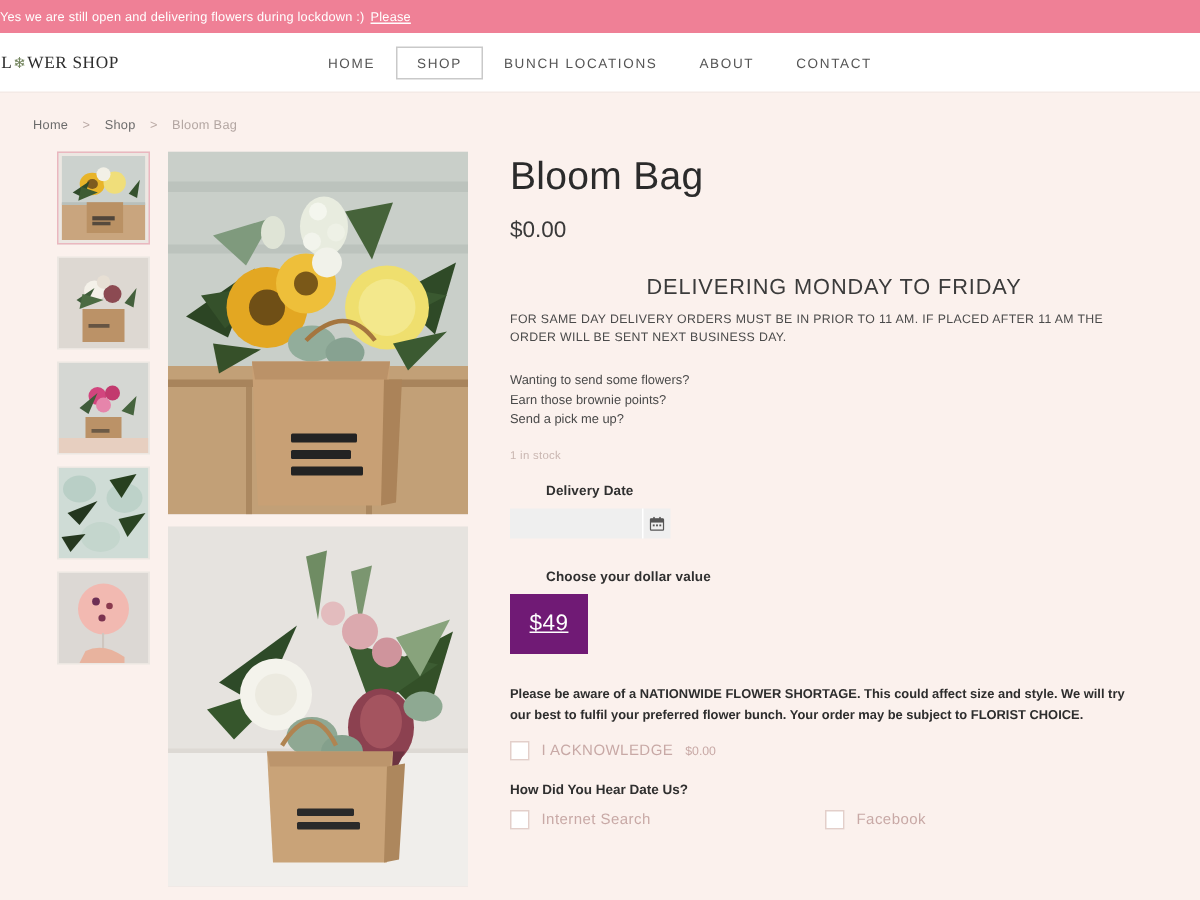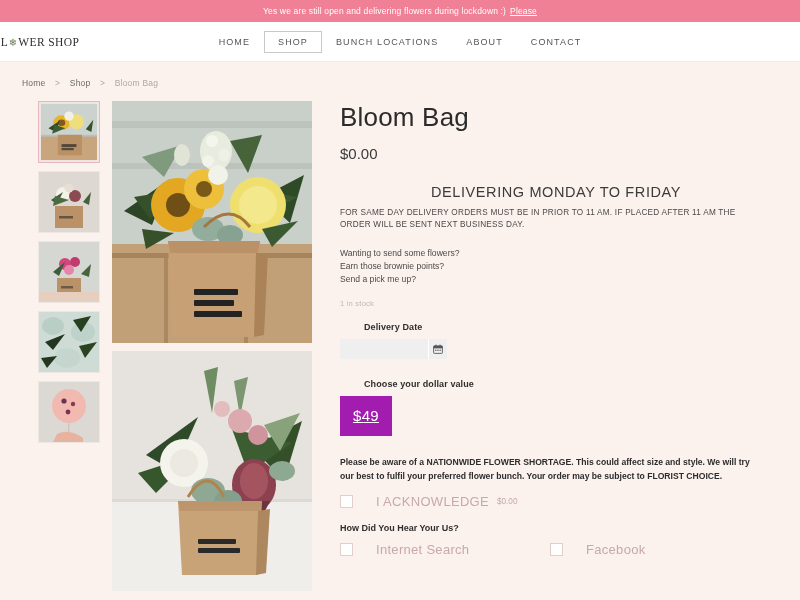--- a/index.html
+++ b/index.html
@@ -12,21 +12,21 @@
     font-family: "Liberation Sans", sans-serif;
     color: #3c3c3c;
   }
 
   
   .announce {
     height: 22px;
     background: #ef8096;
     display: flex;
     align-items: center;
-    justify-content: center;
+    justify-content: flex-start;
     font-size: 8.5px;
     color: #ffffff;
     letter-spacing: .15px;
   }
   .announce .dismiss {
     color: #ffffff;
     text-decoration: underline;
     margin-left: 4px;
     cursor: pointer;
   }
@@ -212,21 +212,21 @@
     width: 19px; height: 20px;
     background: #efefef;
     border-left: 1px solid #ffffff;
     display: flex; align-items: center; justify-content: center;
     cursor: pointer;
   }
   .cal-ico { width: 10px; height: 10px; display:block; }
 
   .swatch {
     width: 52px; height: 40px;
-    background: #a21caf;
+    background: #701a75;
     color: #ffffff;
     display: flex;
     align-items: center;
     justify-content: center;
     font-size: 15px;
     cursor: pointer;
     margin-bottom: 20px;
     letter-spacing: .3px;
     text-decoration: underline;
   }
@@ -242,23 +242,23 @@
 
   .cb-row { display: flex; align-items: center; margin-bottom: 6px; }
   .cbox {
     width: 13px; height: 13px;
     border: 1px solid #e3cfca;
     background: #ffffff;
     cursor: pointer;
     flex: 0 0 13px;
   }
   .cb-label {
-    font-size: 13px;
+    font-size: 10px;
     color: #c8a9a6;
-    margin-left: 23px;
+    margin-left: 8px;
     letter-spacing: .3px;
   }
   .cb-price { font-size: 8.2px; color: #c8a9a6; margin-left: 8px; }
 
   .survey-head {
     font-size: 9px;
     font-weight: bold;
     color: #2f2f2f;
     margin: 14px 0 9px 0;
   }
@@ -525,21 +525,21 @@
     <div class="swatch">$49</div>
 
     <p class="warn">Please be aware of a NATIONWIDE FLOWER SHORTAGE. This could affect size and style. We will try our best to fulfil your preferred flower bunch. Your order may be subject to FLORIST CHOICE.</p>
 
     <div class="cb-row">
       <div class="cbox"></div>
       <span class="cb-label">I ACKNOWLEDGE</span>
       <span class="cb-price">$0.00</span>
     </div>
 
-    <div class="survey-head">How Did You Hear Your Us?</div>
+    <div class="survey-head">How Did You Hear Date Us?</div>
     <div class="survey-grid">
 
       <div class="cb-row">
         <div class="cbox"></div>
         <span class="cb-label">Internet Search</span>
       </div>
 
       <div class="cb-row">
         <div class="cbox"></div>
         <span class="cb-label">Facebook</span>

